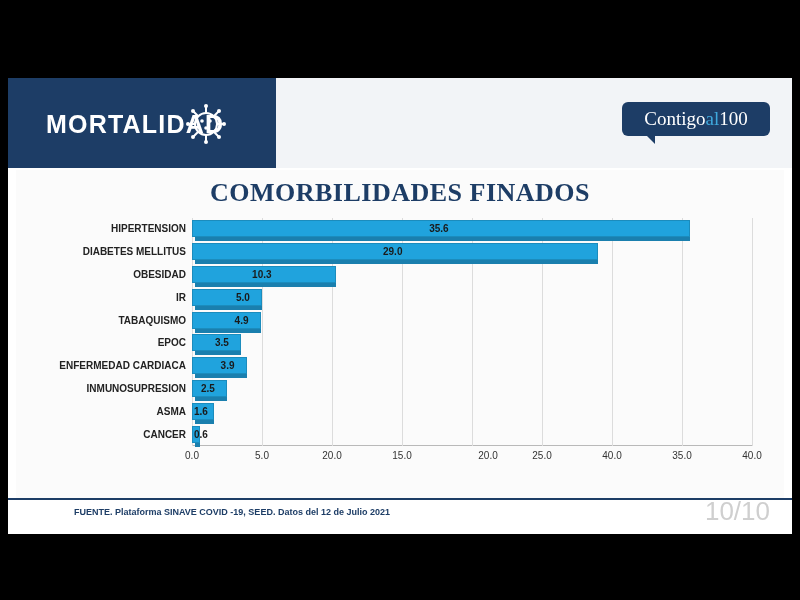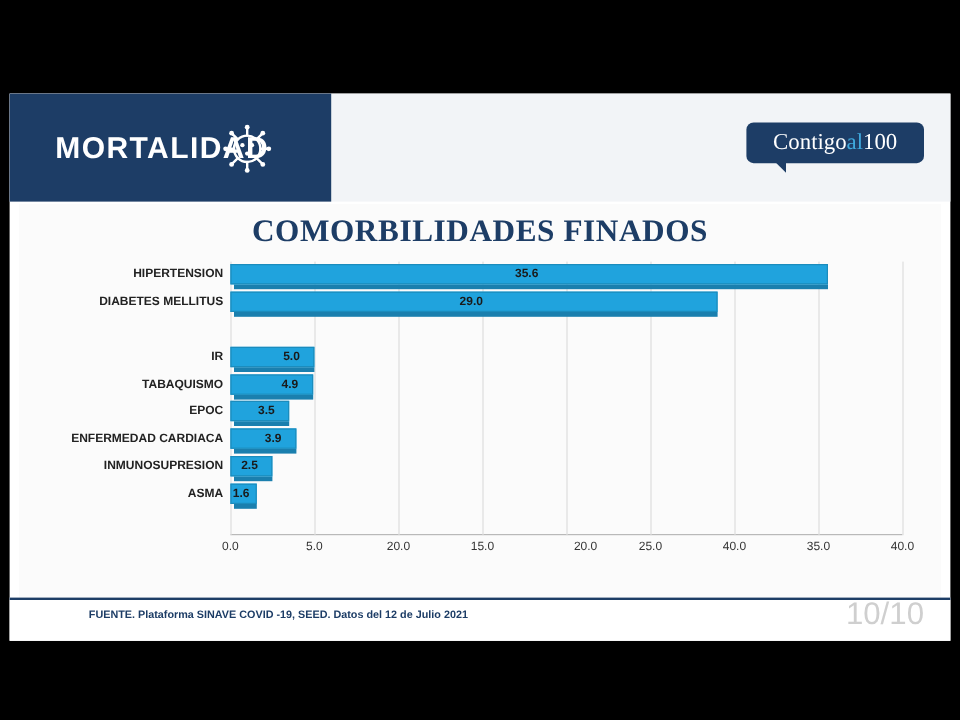--- a/index.html
+++ b/index.html
@@ -304,20 +304,28 @@
             <div class="bar-value" style="left: 237.2px; top: 2px;">35.6</div>
           </div>
           <div class="cat-row" style="top: 23.2px; width: 560px;">
             <div class="cat-label">DIABETES MELLITUS</div>
             <div class="bar-wrap" style="width: 406px;">
               <div class="bar-shadow" style="width: 403px;"></div>
               <div class="bar" style="width: 406px; background: rgb(32, 163, 221);"></div>
             </div>
             <div class="bar-value" style="left: 191px; top: 2px;">29.0</div>
           </div>
+          <div class="cat-row" style="top: 46px; width: 560px;">
+            <div class="cat-label">OBESIDAD</div>
+            <div class="bar-wrap" style="width: 144.2px;">
+              <div class="bar-shadow" style="width: 141.2px;"></div>
+              <div class="bar" style="width: 144.2px; background: rgb(32, 163, 221);"></div>
+            </div>
+            <div class="bar-value" style="left: 60.1px; top: 2px;">10.3</div>
+          </div>
           <div class="cat-row" style="top: 68.8px; width: 560px;">
             <div class="cat-label">IR</div>
             <div class="bar-wrap" style="width: 70px;">
               <div class="bar-shadow" style="width: 67px;"></div>
               <div class="bar" style="width: 70px; background: rgb(32, 163, 221);"></div>
             </div>
             <div class="bar-value" style="left: 44px; top: 2px;">5.0</div>
           </div>
           <div class="cat-row" style="top: 91.6px; width: 560px;">
             <div class="cat-label">TABAQUISMO</div>
@@ -352,20 +360,28 @@
             <div class="bar-value" style="left: 9px; top: 2px;">2.5</div>
           </div>
           <div class="cat-row" style="top: 182.8px; width: 560px;">
             <div class="cat-label">ASMA</div>
             <div class="bar-wrap" style="width: 22.4px;">
               <div class="bar-shadow" style="width: 19.4px;"></div>
               <div class="bar" style="width: 22.4px; background: rgb(32, 163, 221);"></div>
             </div>
             <div class="bar-value" style="left: 2px; top: 2px;">1.6</div>
           </div>
+          <div class="cat-row" style="top: 205.6px; width: 560px;">
+            <div class="cat-label">CANCER</div>
+            <div class="bar-wrap" style="width: 8.4px;">
+              <div class="bar-shadow" style="width: 5.4px;"></div>
+              <div class="bar" style="width: 8.4px; background: rgb(32, 163, 221);"></div>
+            </div>
+            <div class="bar-value" style="left: 2px; top: 2px;">0.6</div>
+          </div>
         </div>
     </div>
 
     <div id="footer-band">
       <div id="footer-source">FUENTE. Plataforma SINAVE COVID -19, SEED. Datos del 12 de Julio 2021</div>
       <div id="page-number">10/10</div>
     </div>
 
   </div>
 </div>

